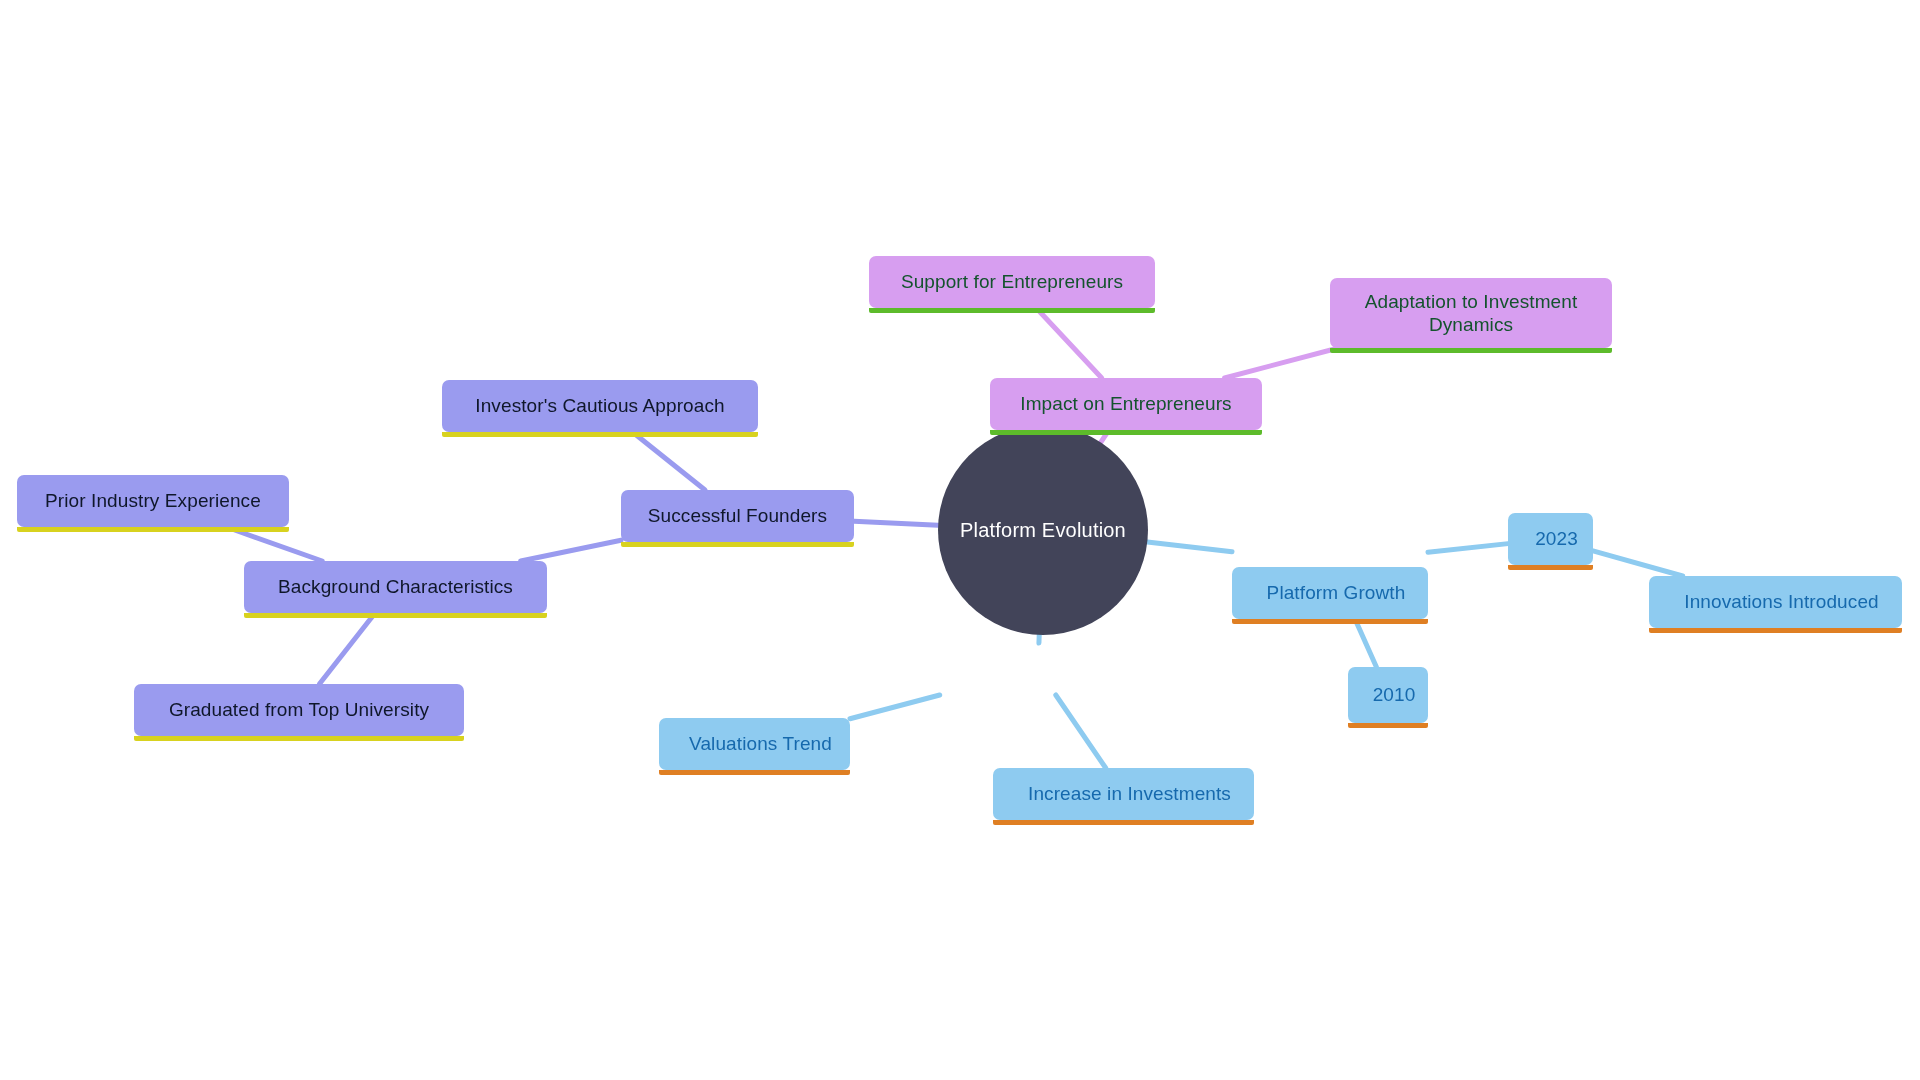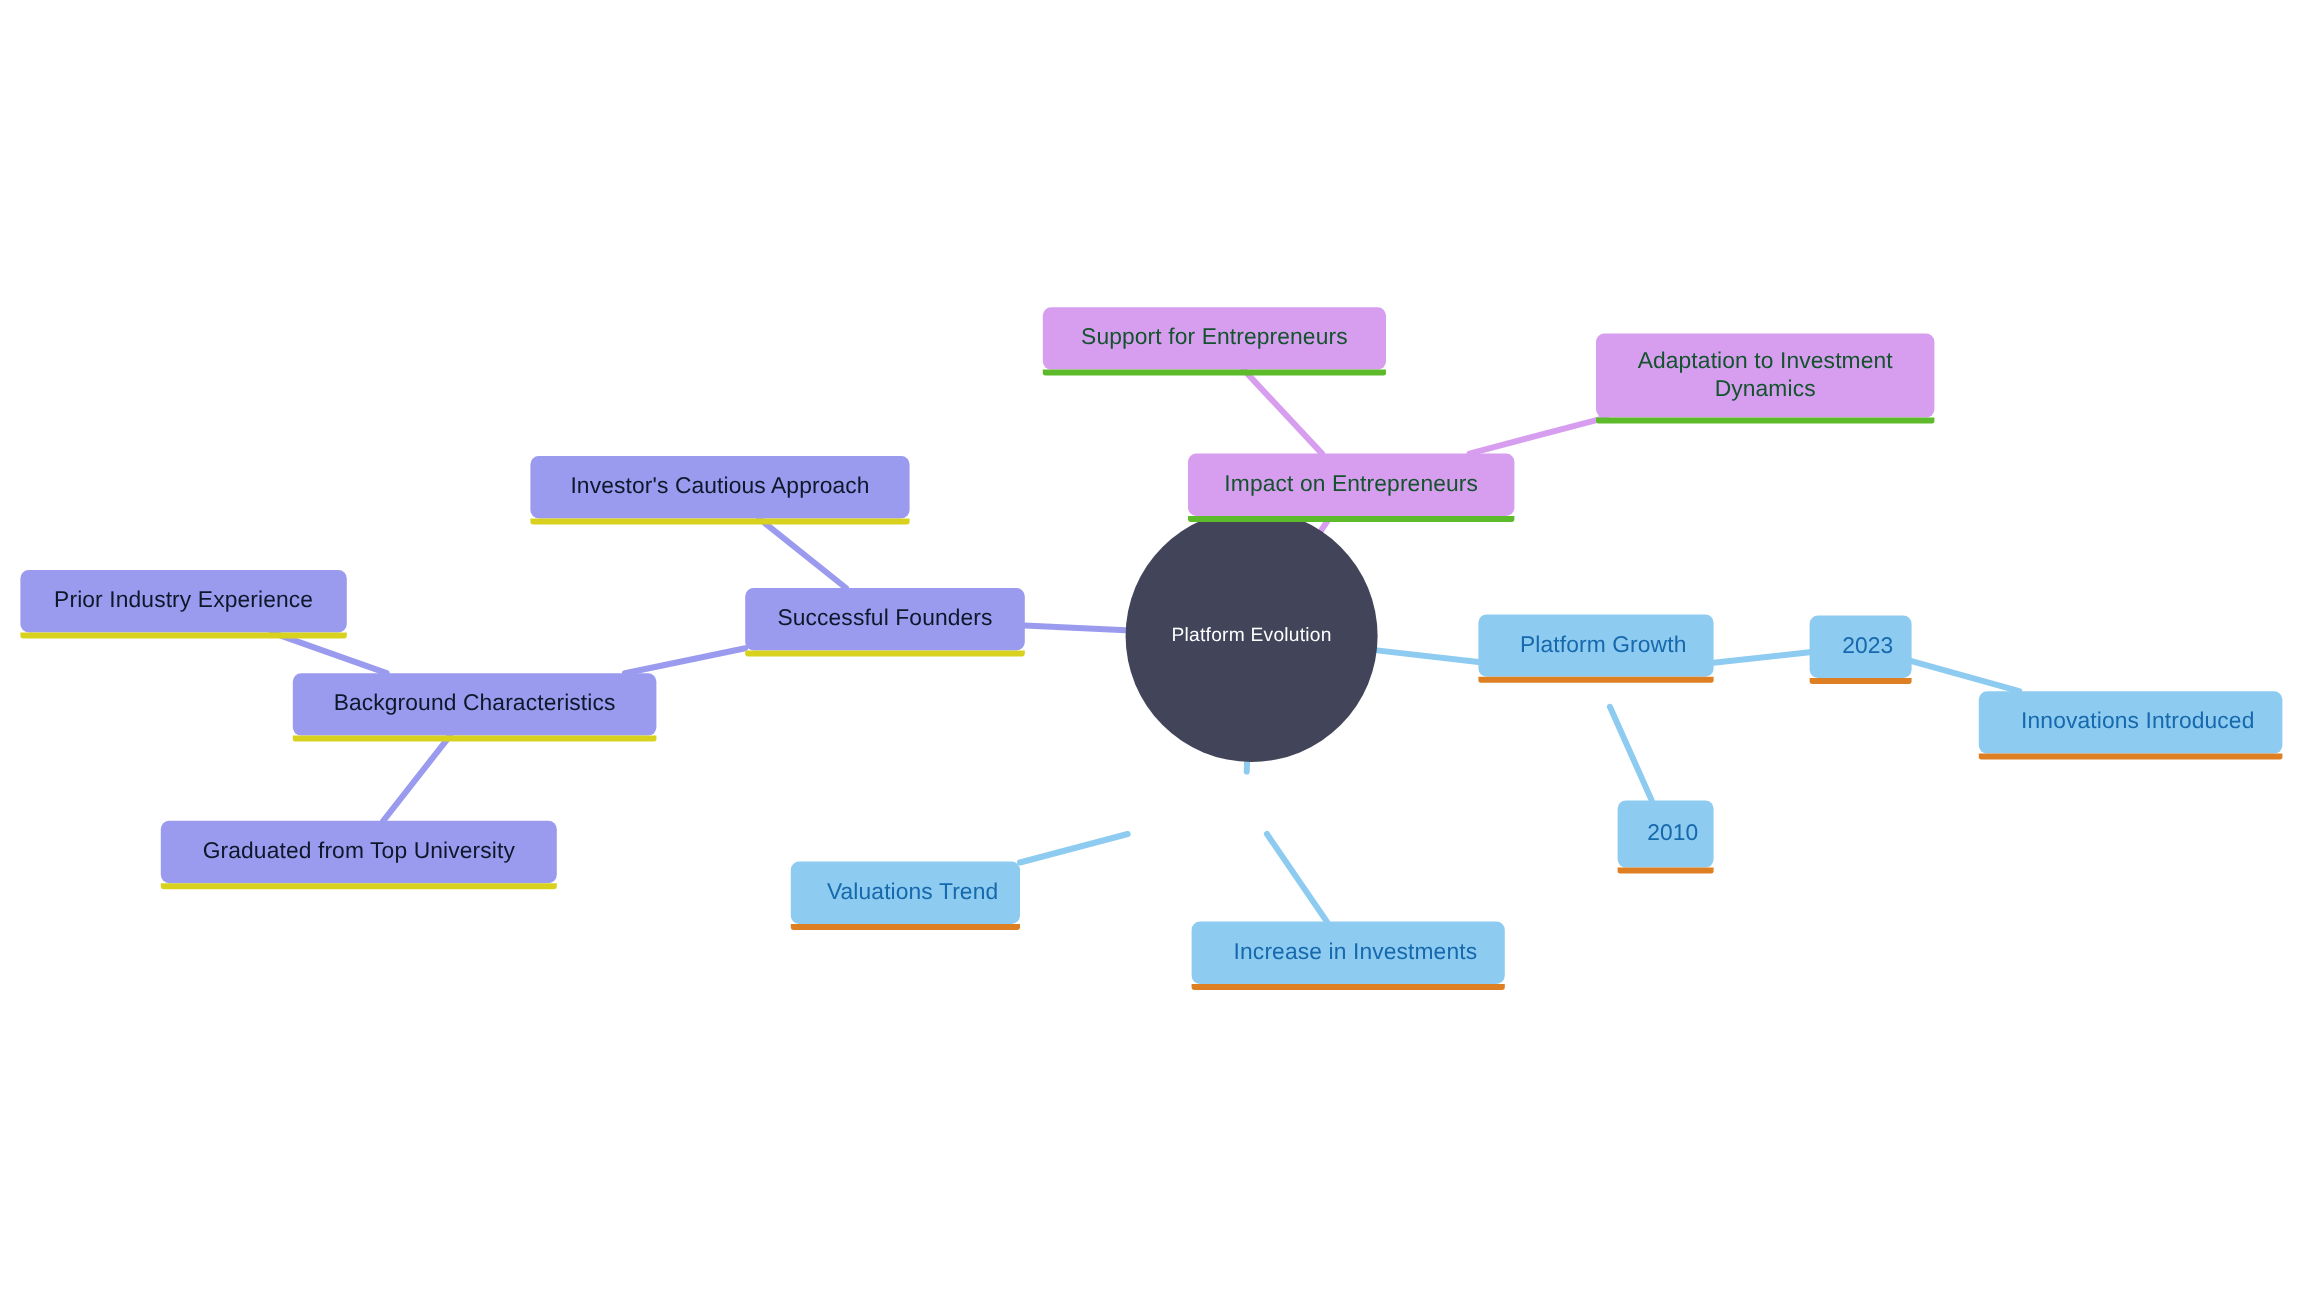--- a/index.html
+++ b/index.html
@@ -39,21 +39,21 @@
   
   .root-node {
     position: absolute;
     border-radius: 50%;
     display: flex;
     align-items: center;
     justify-content: center;
     text-align: center;
     box-sizing: border-box;
     color: #ffffff;
-    font-size: 16px;
+    font-size: 20px;
     font-weight: 400;
     letter-spacing: 0.2px;
     line-height: 1.25;
     padding: 6px;
   }
 
   
   .node {
     position: absolute;
     box-sizing: border-box;
@@ -145,21 +145,21 @@
       </div>
       <div class="node theme-violet" style="left: 17px; top: 475px; width: 272px; height: 52px; font-size: 19px;">
         <span>Prior Industry Experience</span>
       </div>
       <div class="node theme-violet" style="left: 244px; top: 561px; width: 303px; height: 52px; font-size: 19px;">
         <span>Background Characteristics</span>
       </div>
       <div class="node theme-violet" style="left: 134px; top: 684px; width: 330px; height: 52px; font-size: 19px;">
         <span>Graduated from Top University</span>
       </div>
-      <div class="node theme-sky" style="left: 1232px; top: 512px; width: 196px; height: 52px; font-size: 19px;">
+      <div class="node theme-sky" style="left: 1232px; top: 567px; width: 196px; height: 52px; font-size: 19px;">
         <span>Platform Growth</span>
       </div>
       <div class="node theme-sky" style="left: 1508px; top: 513px; width: 85px; height: 52px; font-size: 19px;">
         <span>2023</span>
       </div>
       <div class="node theme-sky" style="left: 1649px; top: 576px; width: 253px; height: 52px; font-size: 19px;">
         <span>Innovations Introduced</span>
       </div>
       <div class="node theme-sky" style="left: 1348px; top: 667px; width: 80px; height: 56px; font-size: 19px;">
         <span>2010</span>

